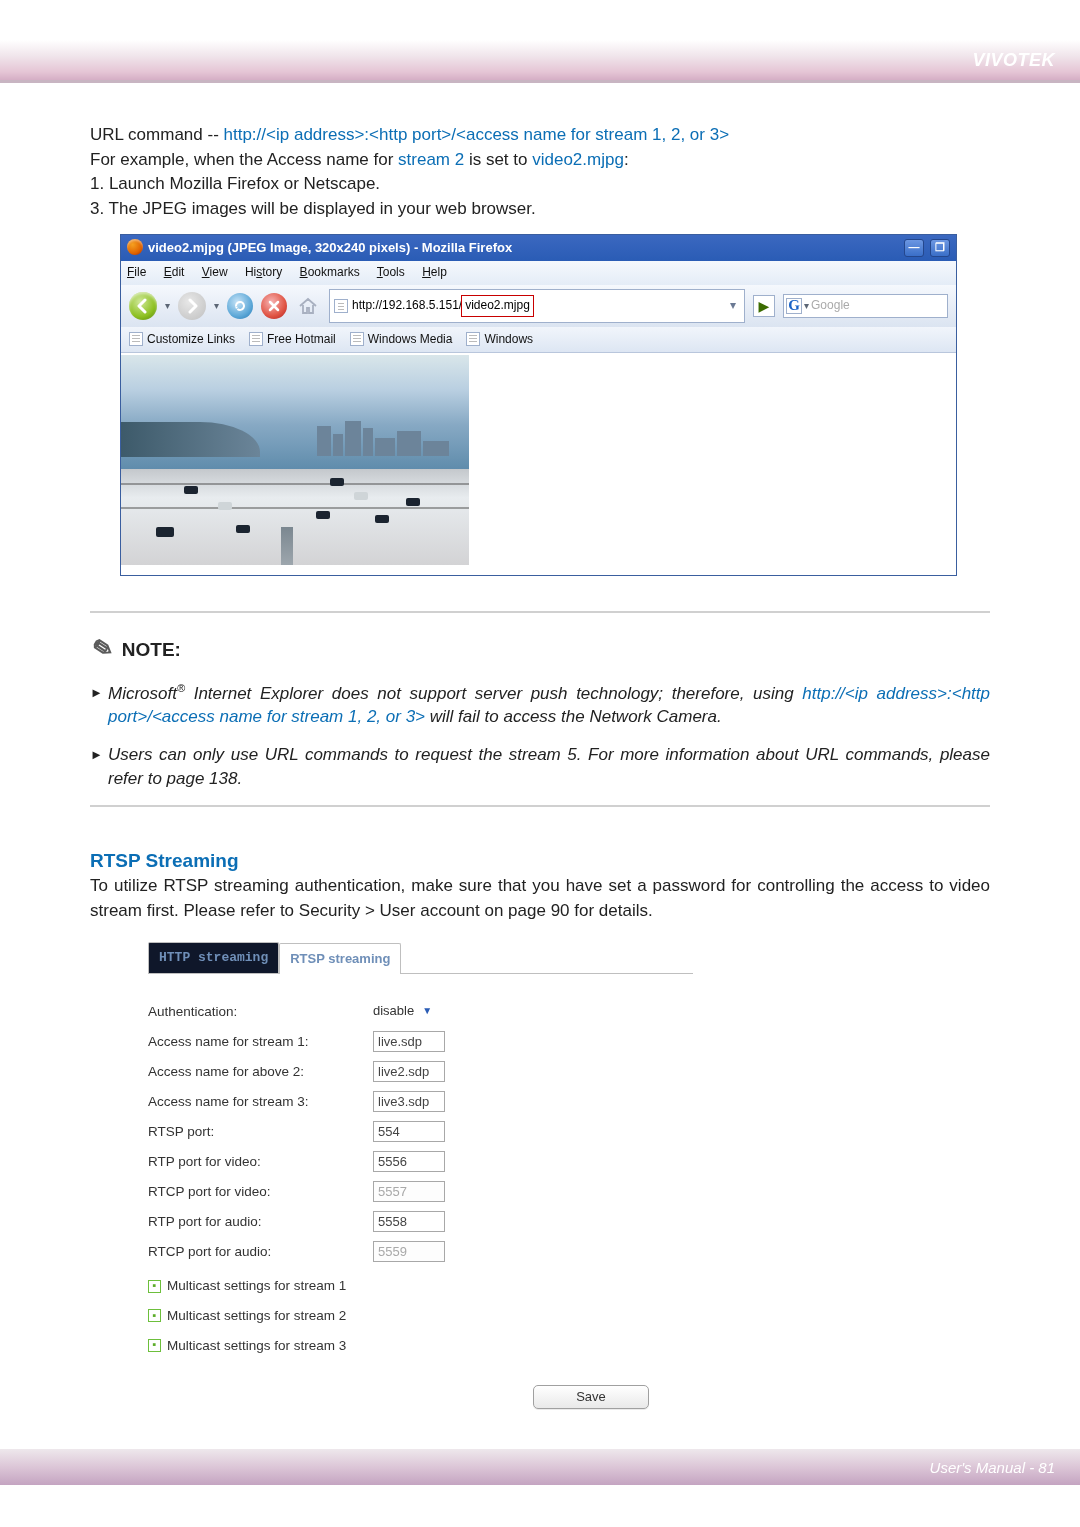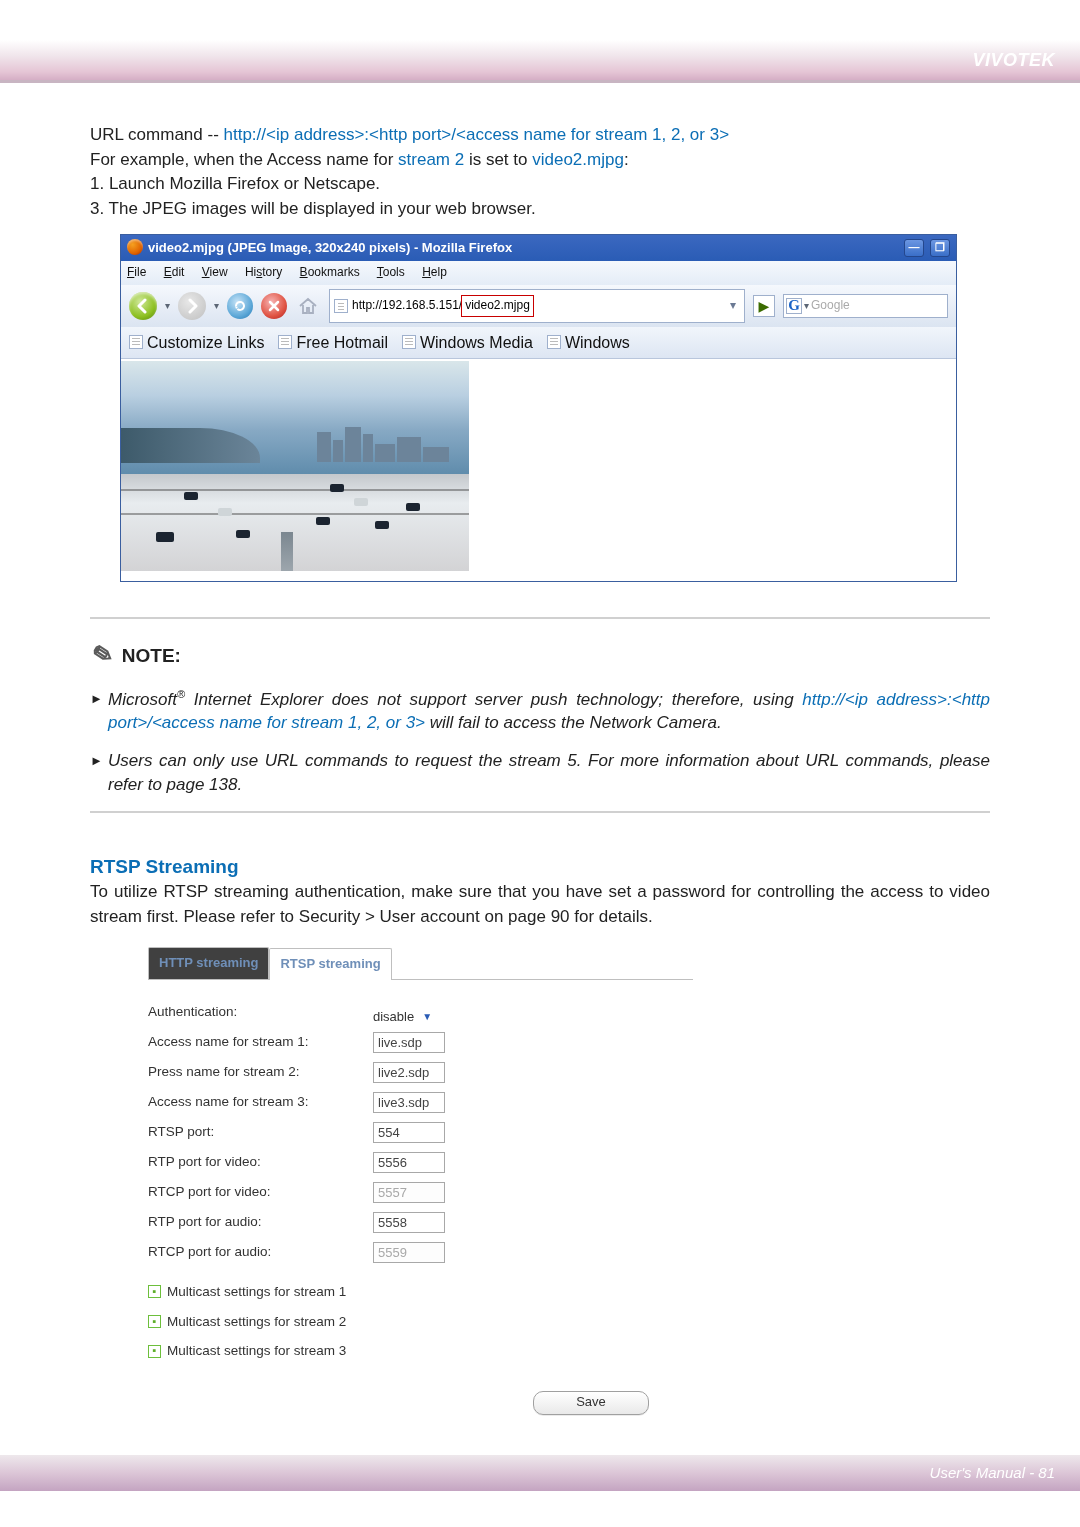--- a/index.html
+++ b/index.html
@@ -110,21 +110,21 @@
     .urlbar-drop { color:#6b7a94; font-size:12px; padding:0 4px; }
     .go-btn { width:22px;height:22px; background:#fff; border:1px solid #9fb0cc; display:flex;align-items:center;justify-content:center; color:#3b6b00; font-size:14px;}
     .searchbar { border:1px solid #9fb0cc; background:#fff; height:24px; width:165px; display:flex; align-items:center; font-size:12px; }
     .g-icon { width:16px;height:16px; margin:0 2px; display:flex;align-items:center;justify-content:center;font-weight:bold;color:#1a63c6;font-family:Georgia,serif;font-size:15px; border:1px solid #9fb0cc; }
     .searchbar .placeholder { color:#aaa; margin-left:2px;}
 
     .ff-bookmarkbar {
       background: linear-gradient(to bottom,#f1f5fb,#dde6f3);
       padding: 4px 8px;
       display: flex; align-items: center; gap: 14px;
-      font-size: 16px;
+      font-size: 12px;
       border-bottom: 1px solid #b9c6dc;
     }
     .bm-item { display:flex; align-items:center; gap:4px; color:#111; }
     .bm-icon { width:14px;height:14px;border:1px solid #9fb0cc;background:#fff;position:relative; }
     .bm-icon::after{content:"";position:absolute;left:2px;top:2px;right:2px;height:1px;background:#bbb;box-shadow:0 3px 0 #bbb,0 6px 0 #bbb;}
 
     .ff-content { background:#fff; padding:0 0 10px 0; }
     .photo {
       width: 348px; height: 210px; margin: 2px 0 0 0;
       background: #7fa8c4;
@@ -157,34 +157,34 @@
 
     .settings-panel {
       margin: 18px 0 0 58px;
       width: 545px;
       font-size: 13.5px;
       color: #333;
     }
     .tabbar { display: flex; border-bottom: 1px solid #bfbfbf; margin-bottom: 22px; }
     .tab { border:1px solid #bfbfbf; border-bottom: none; padding: 6px 10px; color: #6f8fb8; font-weight: bold; font-size: 13px; border-radius: 2px 2px 0 0; }
     .tab.active { background: #fff; position: relative; top: 1px; }
-    .tab.inactive { background: #404040; }
-    .frow { display: flex; height: 30px; }
+    .tab.inactive { background: #0f172a; font-family: Liberation Mono, monospace; }
+    .frow { display: flex; align-items: center; height: 30px; }
     .flabel { width: 225px; }
     .finput { border: 1px solid #a8a8a8; height: 21px; width: 72px; padding: 0 4px; font-size: 13px; color: #444; }
     .finput.disabled { color: #a9a9a9; background: #fdfdfd; }
     .fsel { display:inline-flex; align-items:center; gap:8px; font-size:13px; }
     .fsel .tri { font-size: 10px; color:#2a5cb5; }
     .multi { display:flex; align-items:center; gap:6px; margin-top: 10px; font-size: 13.5px; cursor:pointer;}
     .multi .micon { width:13px;height:13px;border:1px solid #6dbf3c;display:flex;align-items:center;justify-content:center;color:#5cad28;font-size:11px; }
 
     .savebtn { 
       margin: 30px 0 0 385px; width: 116px; height: 24px; 
       background: linear-gradient(to bottom,#fff,#e9e9e9); 
-      border: 1px solid #a0a0a0; border-radius: 10px; 
+      border: 1px solid #a0a0a0; border-radius: 5px; 
       font-size: 13px; color: #333;
       display:flex;align-items:center;justify-content:center;
       box-shadow: 0 1px 0 rgba(0,0,0,.08);
     }
 
     .footer {
       margin-top: 40px;
       height: 36px;
       background: linear-gradient(to bottom, #eee8ec 0%, #dcc6d7 50%, #c4a4c1 100%);
       display: flex; align-items: center; justify-content: flex-end;
@@ -353,21 +353,21 @@
         <div class="fsel">
           <span>disable</span>
           <span class="tri">▼</span>
         </div>
       </div>
       <div class="frow">
         <div class="flabel">Access name for stream 1:</div>
         <input class="finput" value="live.sdp" style="">
       </div>
       <div class="frow">
-        <div class="flabel">Press name for stream 2:</div>
+        <div class="flabel">Access name for above 2:</div>
         <input class="finput" value="live2.sdp" style="">
       </div>
       <div class="frow">
         <div class="flabel">Access name for stream 3:</div>
         <input class="finput" value="live3.sdp" style="">
       </div>
       <div class="frow">
         <div class="flabel">RTSP port:</div>
         <input class="finput" value="554" style="">
       </div>

